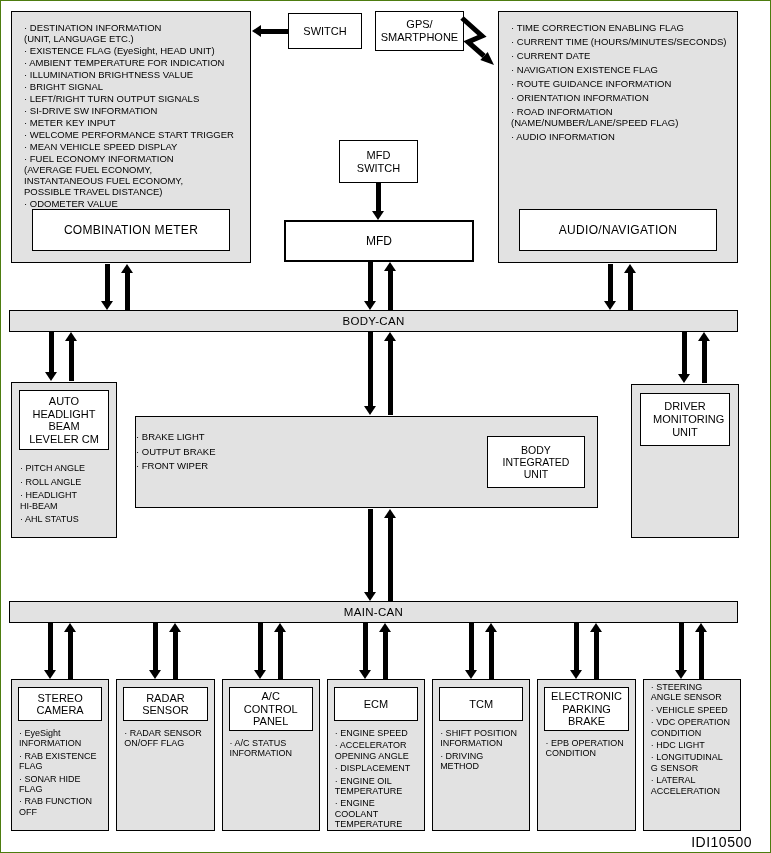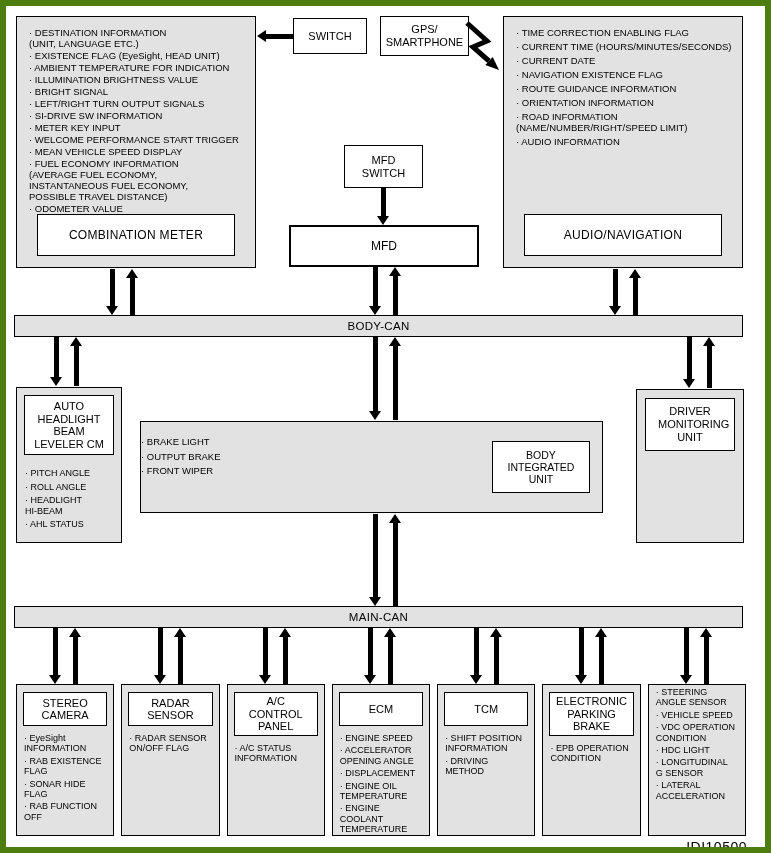--- a/index.html
+++ b/index.html
@@ -1,18 +1,18 @@
 <!DOCTYPE html>
 <html><head>
 <meta charset="utf-8">
 <style>
   *{box-sizing:border-box;margin:0;padding:0}
   body{background:#fff}
   .canvas{position:relative;width:771px;height:853px;background:#fff;color:#000;
-          font-family:"Liberation Sans",sans-serif;border:6px solid #4d7c0f;overflow:hidden}
+          font-family:"Liberation Sans",sans-serif;border:1px solid #4d7c0f;overflow:hidden}
 
   .gbox{position:absolute;background:#e2e2e2;border:1px solid #000}
   .wbox{position:absolute;background:#fff;border:1px solid #000;display:flex;align-items:center;
         justify-content:center;text-align:center;font-size:11px;line-height:13px}
   .wbox.mfd{border-width:2px;font-size:12px}
   [data-bind]{white-space:pre-line}
 
   .bus{position:absolute;background:#e2e2e2;border:1px solid #000;display:flex;align-items:center;
        justify-content:center;font-size:11.5px;letter-spacing:.3px}
 
@@ -123,21 +123,21 @@
 
   <div class="gbox" style="left:497px;top:10px;width:240px;height:252px">
     <div class="list">
         <div class="li">· TIME CORRECTION ENABLING FLAG</div>
         <div class="li">· CURRENT TIME (HOURS/MINUTES/SECONDS)</div>
         <div class="li">· CURRENT DATE</div>
         <div class="li">· NAVIGATION EXISTENCE FLAG</div>
         <div class="li">· ROUTE GUIDANCE INFORMATION</div>
         <div class="li">· ORIENTATION INFORMATION</div>
         <div class="li">· ROAD INFORMATION
-(NAME/NUMBER/RIGHT/SPEED LIMIT)</div>
+(NAME/NUMBER/LANE/SPEED FLAG)</div>
         <div class="li">· AUDIO INFORMATION</div>
       </div>
     <div class="big-title" data-bind="top.audio_navigation.title">AUDIO/NAVIGATION</div>
   </div>
 
   <div class="wbox" style="left:338px;top:139px;width:79px;height:43px">
     <span data-bind="top.mfd_switch">MFD
 SWITCH</span>
   </div>
   <div class="sarrow" style="left:371px;top:182px;height:37px">

